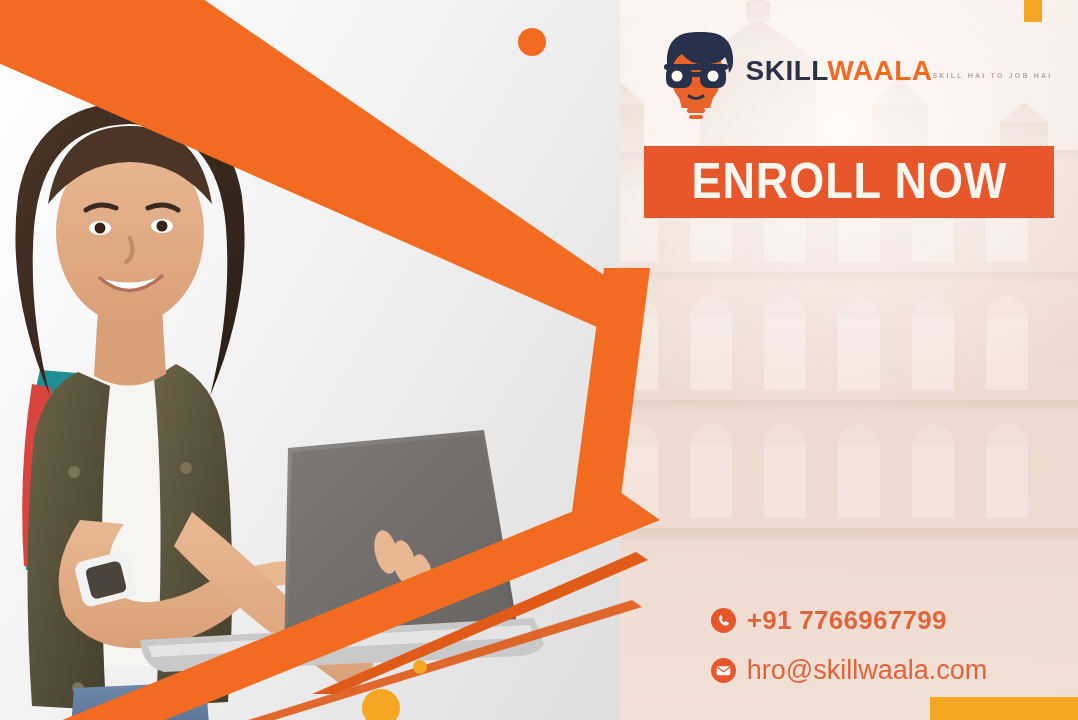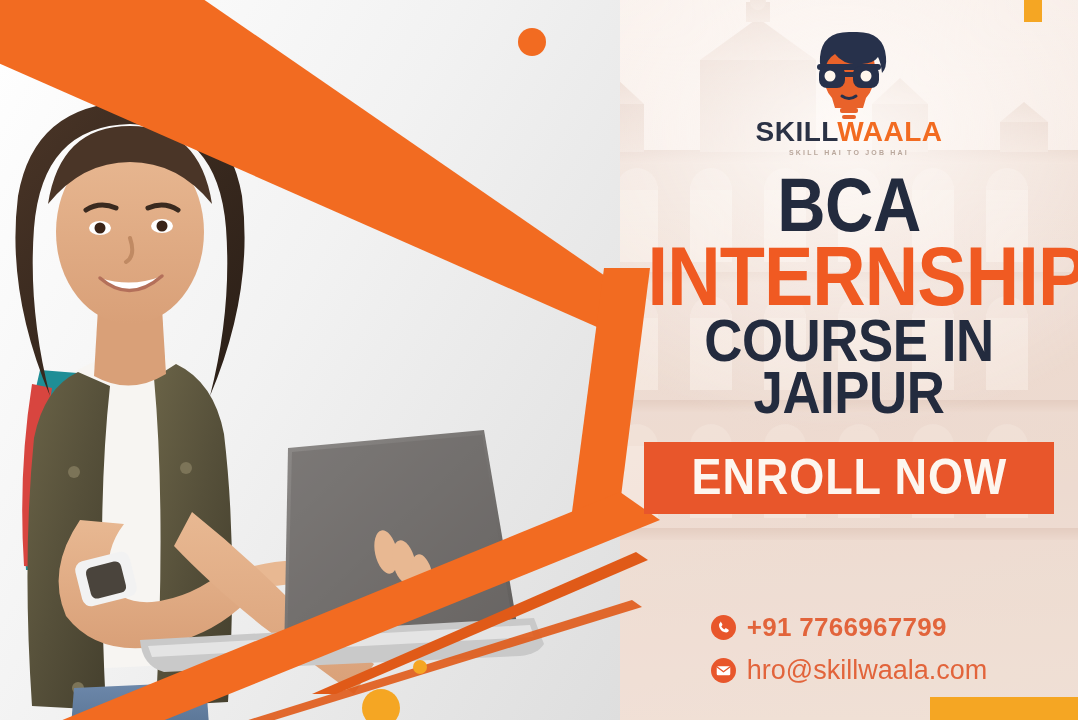--- a/index.html
+++ b/index.html
@@ -82,21 +82,21 @@
   .content {
     position:absolute;
     left:620px; top:0;
     width:458px; height:720px;
     display:flex; flex-direction:column;
     align-items:center;
     padding-top:24px;
   }
 
   
-  .logo { display:flex; flex-direction:column; align-items:center; }
+  .logo { display:flex; flex-direction:row; align-items:center; }
   .logo-mark { width:100px; height:100px; }
   .logo-mark svg { width:100%; height:100%; display:block; }
   .logo-word {
     margin-top:-6px;
     font-size:28px; font-weight:700; letter-spacing:.5px;
     line-height:1;
     white-space:nowrap;
   }
   .logo-word .w-skill { color:#2b3245; }
   .logo-word .w-waala { color:#F26B21; }
@@ -136,21 +136,21 @@
     font-size:50px; font-weight:700;
     color:#FDF6EF; letter-spacing:1px; line-height:1;
     white-space:nowrap;
     display:block;
     transform:scaleX(.9);
   }
 
   
   .contacts {
     margin-top:auto; margin-bottom:34px;
-    display:flex; flex-direction:column; gap:12px;
+    display:flex; flex-direction:column; gap:19px;
     align-items:flex-start;
   }
   .contact-row { display:flex; align-items:center; gap:11px; }
   .c-icon { width:25px; height:25px; flex:0 0 25px; }
   .c-icon svg { width:100%; height:100%; display:block; }
   .c-text {
     font-size:26px; font-weight:700; color:#E2643B;
     letter-spacing:.3px; white-space:nowrap;
   }
   .c-text-mail { font-size:27px; font-weight:400; color:#E2643B; letter-spacing:0px; }
@@ -401,26 +401,20 @@
 
           <path d="M43 72 q7 5 14 0" stroke="#27314B" stroke-width="3" fill="none" stroke-linecap="round"></path>
         </svg>
       </div>
       <div class="logo-word">
         <span class="w-skill">SKILL</span><span class="w-waala">WAALA</span>
       </div>
       <div class="logo-tagline">SKILL HAI TO JOB HAI</div>
     </div>
 
-    <div class="headline">
-      <div class="hl-line hl-bca">BCA</div>
-      <div class="hl-line hl-internship">INTERNSHIP</div>
-      <div class="hl-line hl-course">COURSE IN</div>
-      <div class="hl-line hl-jaipur">JAIPUR</div>
-    </div>
 
     <div class="cta">
       <span class="cta-label">ENROLL NOW</span>
     </div>
 
     <div class="contacts">
       <div class="contact-row">
         <span class="c-icon">
           <svg viewBox="0 0 24 24">
             <circle cx="12" cy="12" r="12" fill="#E8562B"></circle>

